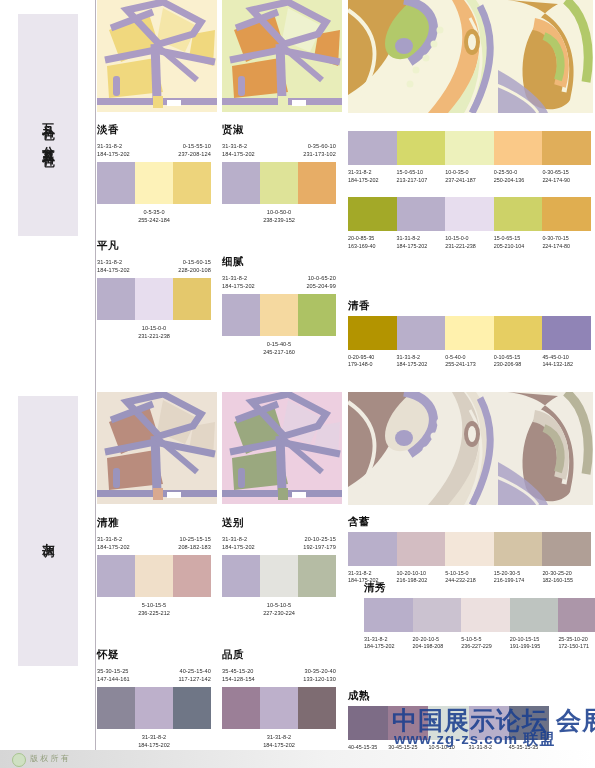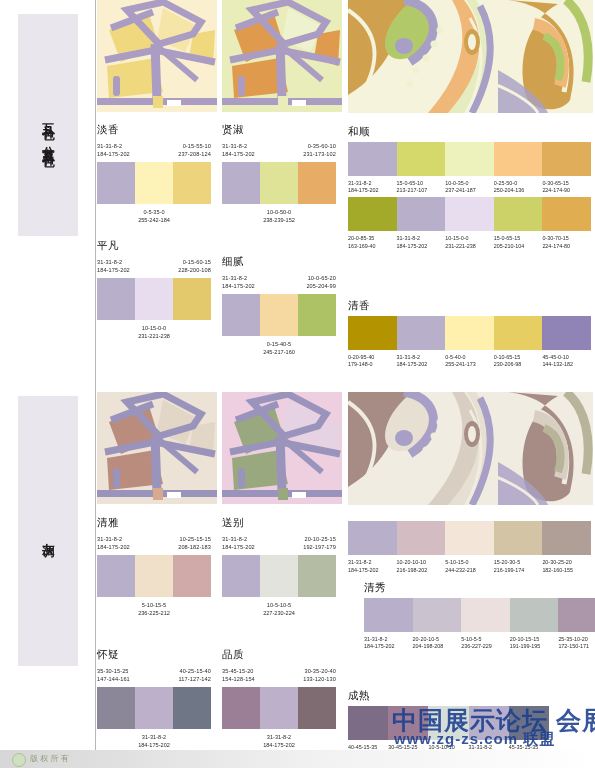--- a/index.html
+++ b/index.html
@@ -27,21 +27,21 @@
   }
   .rail-label.l1{top:55px;height:150px;}
   .rail-label.l2{top:495px;height:80px;}
 
   
   .sec{position:absolute;}
   .art{position:absolute;overflow:hidden;}
   .art svg{display:block;width:100%;height:100%;}
 
   .sw-name{
-    font-size:10.5px;font-weight:normal;color:#111;
+    font-size:10.5px;font-weight:bold;color:#111;
     letter-spacing:.6px;line-height:1;
   }
   .codes{display:flex;justify-content:space-between;}
   .codes .col{font-size:5.6px;line-height:8px;color:#2b2b2b;letter-spacing:.1px;white-space:nowrap;}
   .codes .col.r{text-align:right;}
   .strip{display:flex;width:100%;}
   .strip .ch{flex:1 1 0;}
   .undercaps{text-align:center;font-size:5.6px;line-height:8px;color:#2b2b2b;}
 
   
@@ -230,21 +230,20 @@
         <div class="ch" style="background:#f5d9a0"></div>
         <div class="ch" style="background:#adc264"></div>
     </div>
     <div class="undercaps" style="margin-top:4px;">
       <div>0-15-40-5</div>
       <div>245-217-160</div>
     </div>
   </div>
 
   <div class="sec" style="left:348px;top:126px;width:243px;">
-    <div class="sw-name">和顺</div>
     <div class="wstrip" style="height:34px;margin-top:5px;">
       <div class="ch" style="background:#b8afca"></div>
         <div class="ch" style="background:#d5d96b"></div>
       <div class="ch" style="background:#edf1bb"></div>
         <div class="ch" style="background:#fac988"></div>
       <div class="ch" style="background:#e0ae5a"></div>
     </div>
     <div class="wcodes" style="margin-top:4px;">
       <div class="col">
           <div>31-31-8-2</div>
@@ -485,20 +484,21 @@
         <div class="ch" style="background:#bdb0cb"></div>
         <div class="ch" style="background:#7e6c72"></div>
     </div>
     <div class="undercaps" style="margin-top:4px;">
       <div>31-31-8-2</div>
         <div>184-175-202</div>
     </div>
   </div>
 
   <div class="sec" style="left:348px;top:516px;width:243px;">
+    <div class="sw-name">含蓄</div>
     <div class="wstrip" style="height:34px;margin-top:5px;">
       <div class="ch" style="background:#b8afca"></div>
         <div class="ch" style="background:#d3bdc2"></div>
       <div class="ch" style="background:#f3e6d9"></div>
         <div class="ch" style="background:#d4c4a6"></div>
       <div class="ch" style="background:#b09f96"></div>
     </div>
     <div class="wcodes" style="margin-top:4px;">
       <div class="col">
           <div>31-31-8-2</div>

